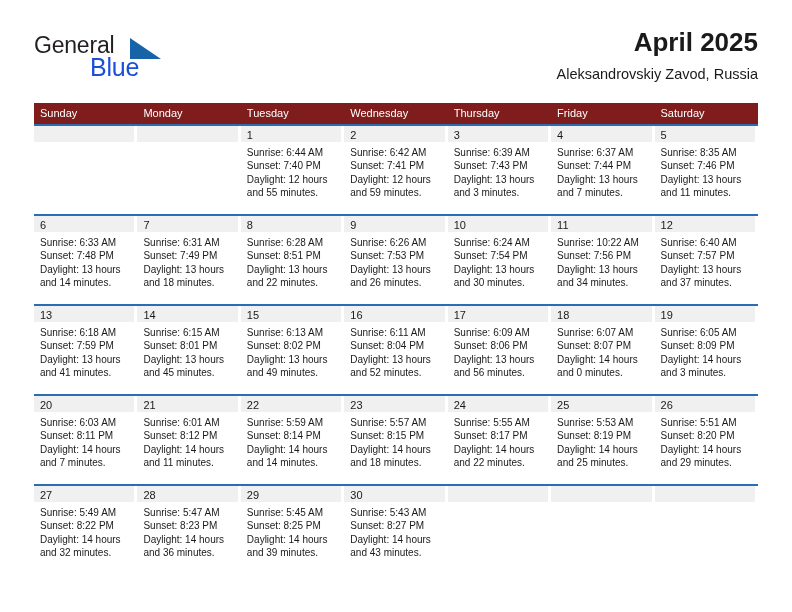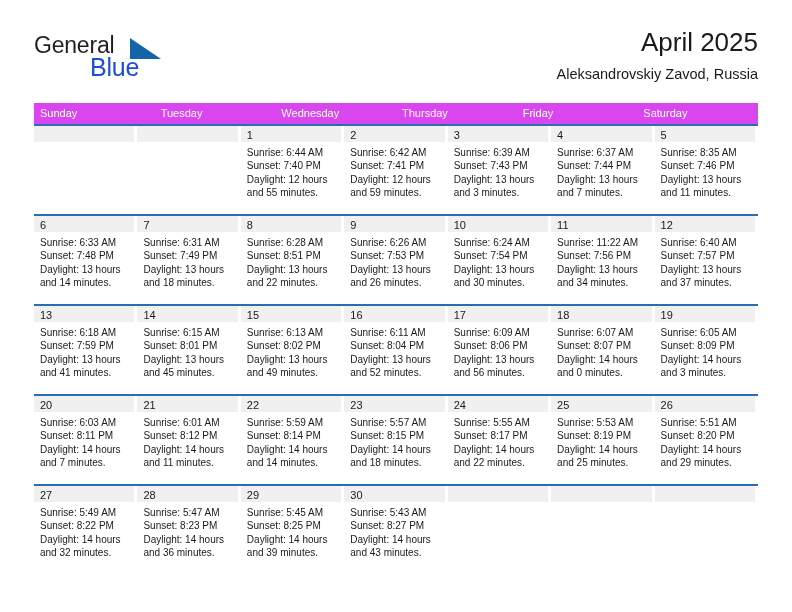--- a/index.html
+++ b/index.html
@@ -62,21 +62,21 @@
   .title-block {
     position: absolute;
     right: 0;
     top: 0;
     text-align: right;
   }
   .cal-title {
     font-size: 26px;
     color: #1a1a1a;
     line-height: 32px;
-    font-weight: normal;
+    font-weight: bold;
     margin: 0;
     white-space: nowrap;
   }
   .cal-subtitle {
     font-size: 14.5px;
     color: #1a1a1a;
     line-height: 20px;
     margin: 6px 0 0 0;
     white-space: nowrap;
   }
@@ -84,21 +84,21 @@
   
   .calendar {
     position: absolute;
     left: 34px;
     top: 103px;
     width: 724px;
   }
   .weekday-header {
     display: flex;
     width: 100%;
-    background: #d946ef;
+    background: #7f1d1d;
     height: 21px;
   }
   .weekday {
     flex: 1 1 0;
     color: #ffffff;
     font-size: 11px;
     line-height: 21px;
     padding-left: 6px;
     box-sizing: border-box;
     white-space: nowrap;
@@ -165,20 +165,21 @@
       <h1 class="cal-title">April 2025</h1>
       <p class="cal-subtitle">Aleksandrovskiy Zavod, Russia</p>
     </div>
 
   </div>
 
   <div class="calendar">
 
     <div class="weekday-header">
       <div class="weekday">Sunday</div>
+      <div class="weekday">Monday</div>
       <div class="weekday">Tuesday</div>
       <div class="weekday">Wednesday</div>
       <div class="weekday">Thursday</div>
       <div class="weekday">Friday</div>
       <div class="weekday">Saturday</div>
     </div>
 
     <div class="week-row">
       <div class="week-cells">
         <div class="day-cell">
@@ -290,21 +291,21 @@
           <div class="day-body">
             <div class="day-line">Sunrise: 6:24 AM</div>
             <div class="day-line">Sunset: 7:54 PM</div>
             <div class="day-line">Daylight: 13 hours</div>
             <div class="day-line">and 30 minutes.</div>
           </div>
         </div>
         <div class="day-cell">
           <div class="day-band"><span class="day-num">11</span></div>
           <div class="day-body">
-            <div class="day-line">Sunrise: 11:22 AM</div>
+            <div class="day-line">Sunrise: 10:22 AM</div>
             <div class="day-line">Sunset: 7:56 PM</div>
             <div class="day-line">Daylight: 13 hours</div>
             <div class="day-line">and 34 minutes.</div>
           </div>
         </div>
         <div class="day-cell">
           <div class="day-band"><span class="day-num">12</span></div>
           <div class="day-body">
             <div class="day-line">Sunrise: 6:40 AM</div>
             <div class="day-line">Sunset: 7:57 PM</div>

